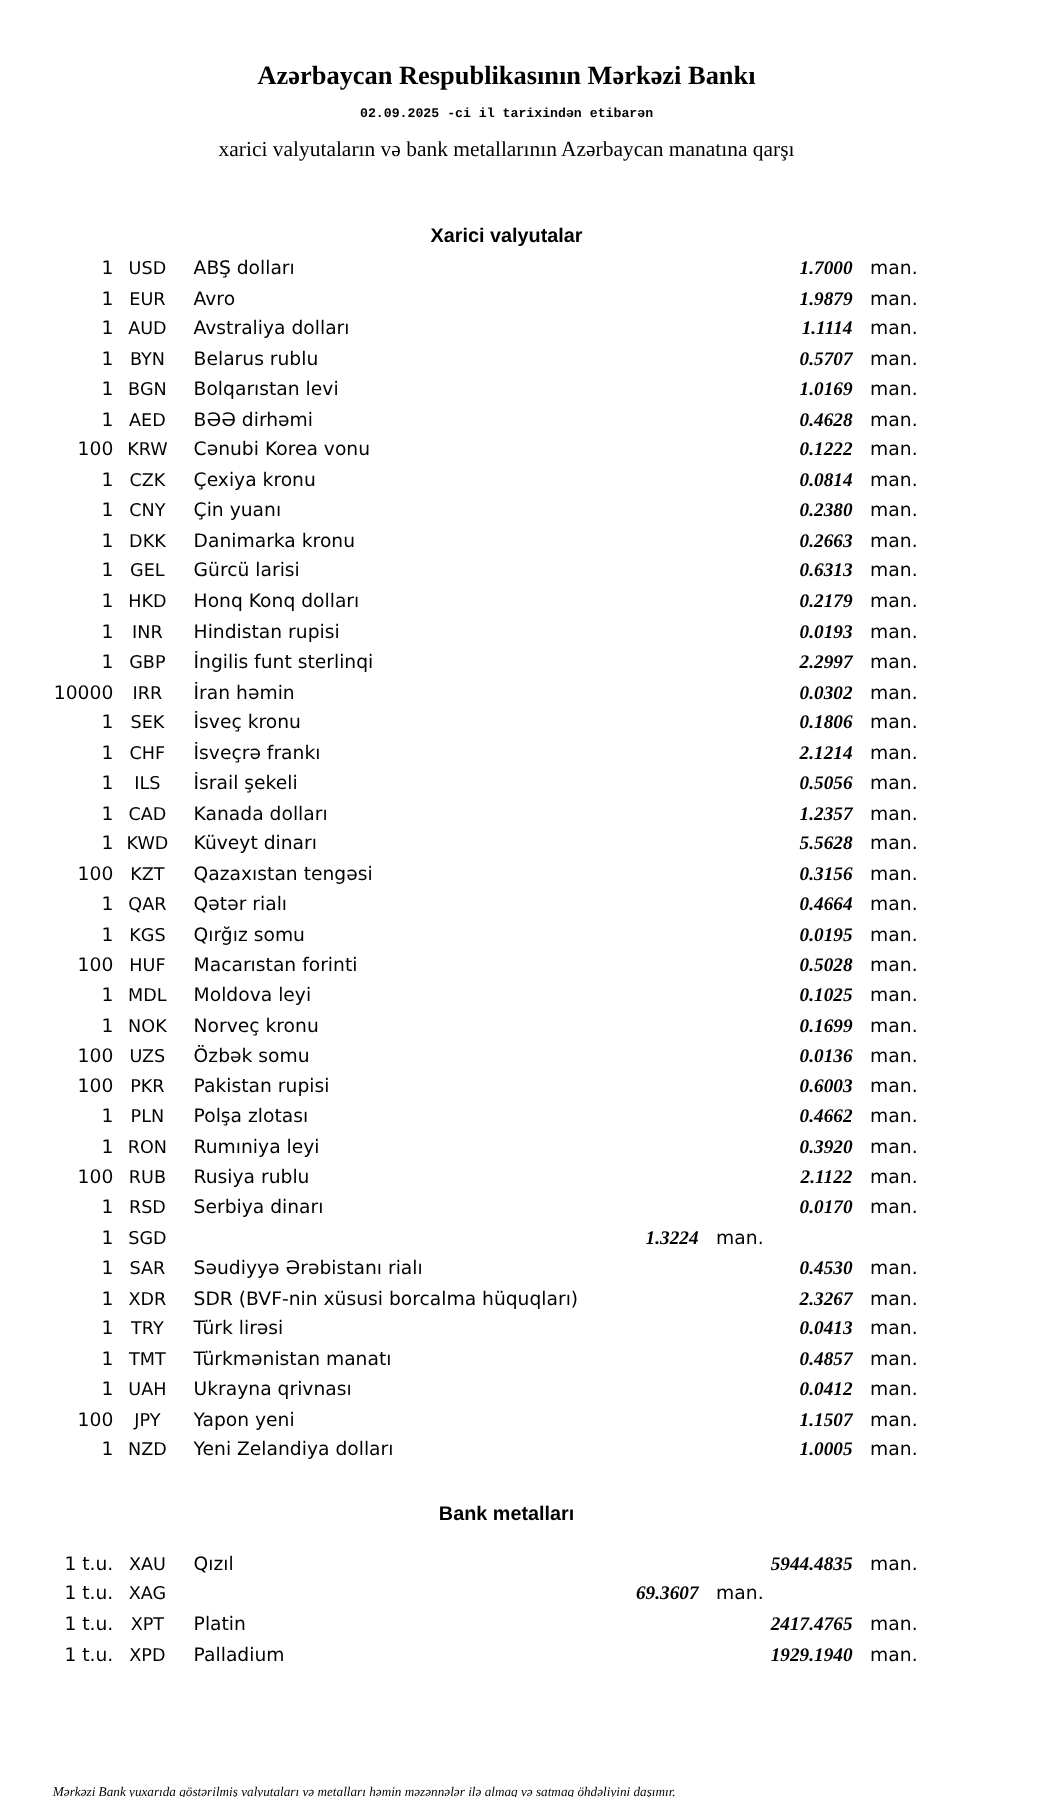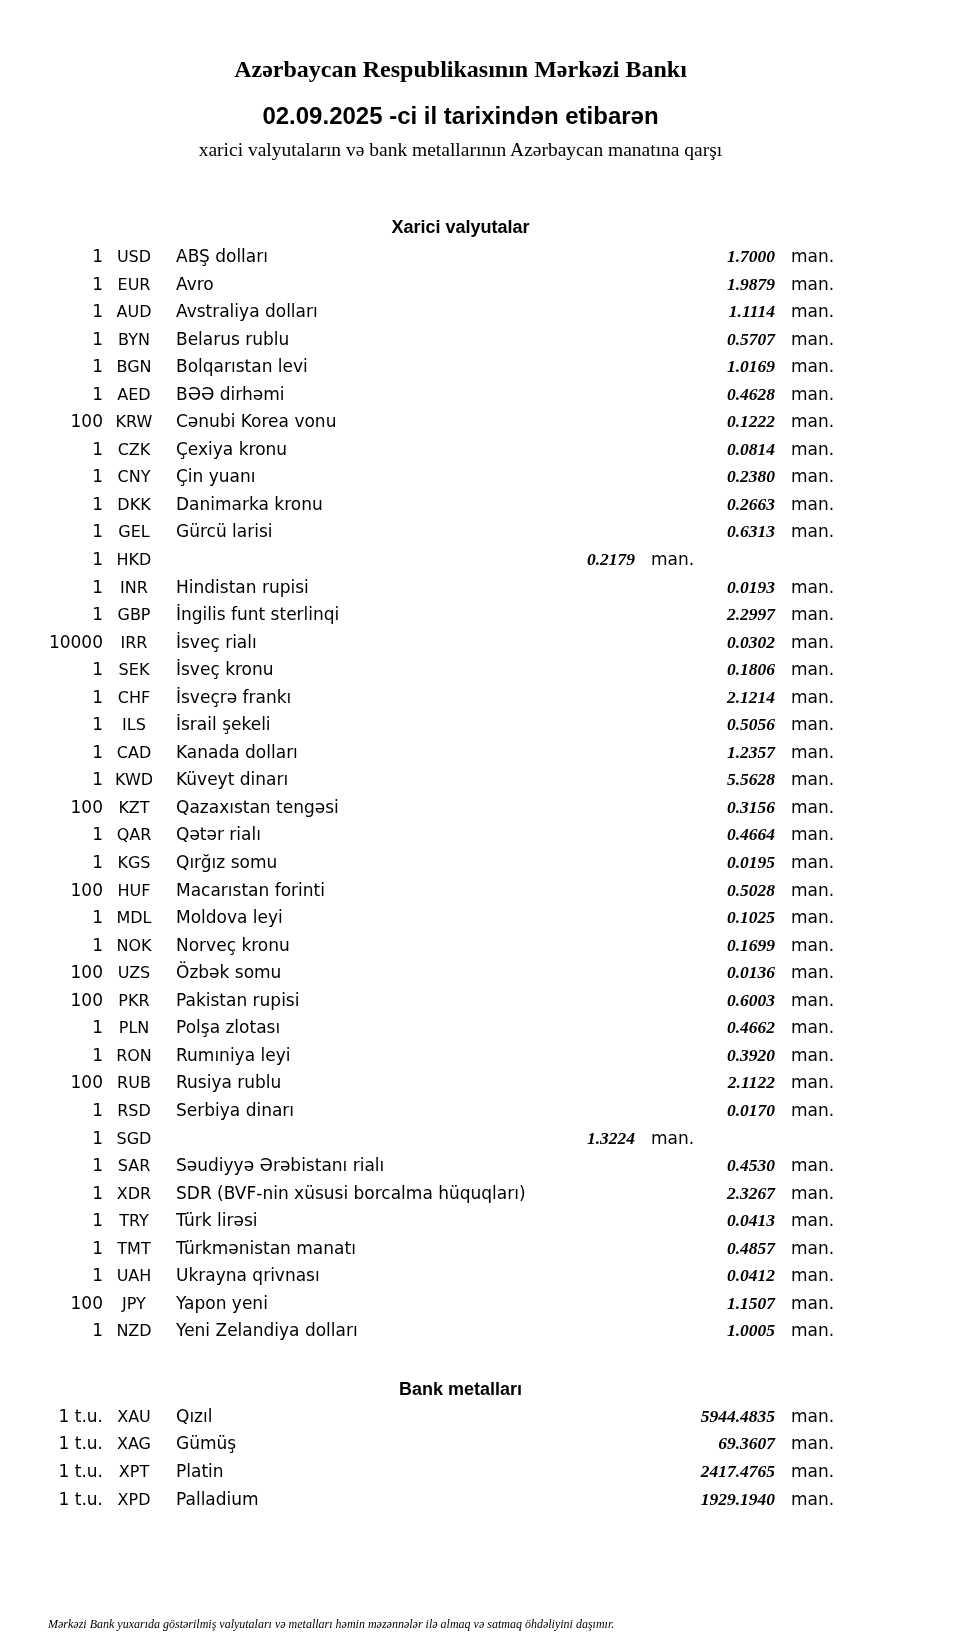--- a/index.html
+++ b/index.html
@@ -22,44 +22,44 @@
   .doc-title {
     margin: 0;
     padding-top: 54px;
     text-align: center;
     font-family: "Liberation Serif", "DejaVu Serif", serif;
     font-weight: bold;
     font-size: 24px;
     line-height: 30px;
   }
   .doc-date {
-    margin-top: 20px;
+    margin-top: 7px;
     text-align: center;
-    font-family: Liberation Sans, sans-serif;
+    font-family: Liberation Mono, monospace;
     font-weight: bold;
-    font-size: 24px;
+    font-size: 12px;
     line-height: 24px;
   }
   .doc-subtitle {
     margin-top: 9px;
     text-align: center;
     font-family: "Liberation Serif", "DejaVu Serif", serif;
     font-weight: normal;
     font-size: 19.5px;
     line-height: 26px;
   }
   .section-title {
     text-align: center;
     font-family: Liberation Sans, sans-serif;
     font-weight: bold;
     font-size: 18px;
     line-height: 24px;
   }
   .section-title.currencies { margin-top: 52px; margin-bottom: 4px; }
-  .section-title.metals     { margin-top: 32px; margin-bottom: 2px; text-align: center; }
+  .section-title.metals     { margin-top: 32px; margin-bottom: 20px; text-align: center; }
   
   .rates-table {
     width: 841px;
   }
   .rate-row {
     display: grid;
     grid-template-columns: 103px 62px 1fr 140px 66px;
     align-items: baseline;
     line-height: 26.55px;
     white-space: nowrap;
@@ -193,20 +193,21 @@
     <span class="cell-qty">1</span>
     <span class="cell-code">GEL</span>
     <span class="cell-name">Gürcü larisi</span>
     <span class="cell-rate">0.6313</span>
     <span class="cell-unit">man.</span>
   </div>
 
   <div class="rate-row">
     <span class="cell-qty">1</span>
     <span class="cell-code">HKD</span>
+    <span class="cell-name">Honq Konq dolları</span>
     <span class="cell-rate">0.2179</span>
     <span class="cell-unit">man.</span>
   </div>
 
   <div class="rate-row">
     <span class="cell-qty">1</span>
     <span class="cell-code">INR</span>
     <span class="cell-name">Hindistan rupisi</span>
     <span class="cell-rate">0.0193</span>
     <span class="cell-unit">man.</span>
@@ -216,21 +217,21 @@
     <span class="cell-qty">1</span>
     <span class="cell-code">GBP</span>
     <span class="cell-name">İngilis funt sterlinqi</span>
     <span class="cell-rate">2.2997</span>
     <span class="cell-unit">man.</span>
   </div>
 
   <div class="rate-row">
     <span class="cell-qty">10000</span>
     <span class="cell-code">IRR</span>
-    <span class="cell-name">İsveç rialı</span>
+    <span class="cell-name">İran həmin</span>
     <span class="cell-rate">0.0302</span>
     <span class="cell-unit">man.</span>
   </div>
 
   <div class="rate-row">
     <span class="cell-qty">1</span>
     <span class="cell-code">SEK</span>
     <span class="cell-name">İsveç kronu</span>
     <span class="cell-rate">0.1806</span>
     <span class="cell-unit">man.</span>
@@ -434,21 +435,20 @@
     <span class="cell-qty">1 t.u.</span>
     <span class="cell-code">XAU</span>
     <span class="cell-name">Qızıl</span>
     <span class="cell-rate">5944.4835</span>
     <span class="cell-unit">man.</span>
   </div>
 
   <div class="rate-row">
     <span class="cell-qty">1 t.u.</span>
     <span class="cell-code">XAG</span>
-    <span class="cell-name">Gümüş</span>
     <span class="cell-rate">69.3607</span>
     <span class="cell-unit">man.</span>
   </div>
 
   <div class="rate-row">
     <span class="cell-qty">1 t.u.</span>
     <span class="cell-code">XPT</span>
     <span class="cell-name">Platin</span>
     <span class="cell-rate">2417.4765</span>
     <span class="cell-unit">man.</span>

